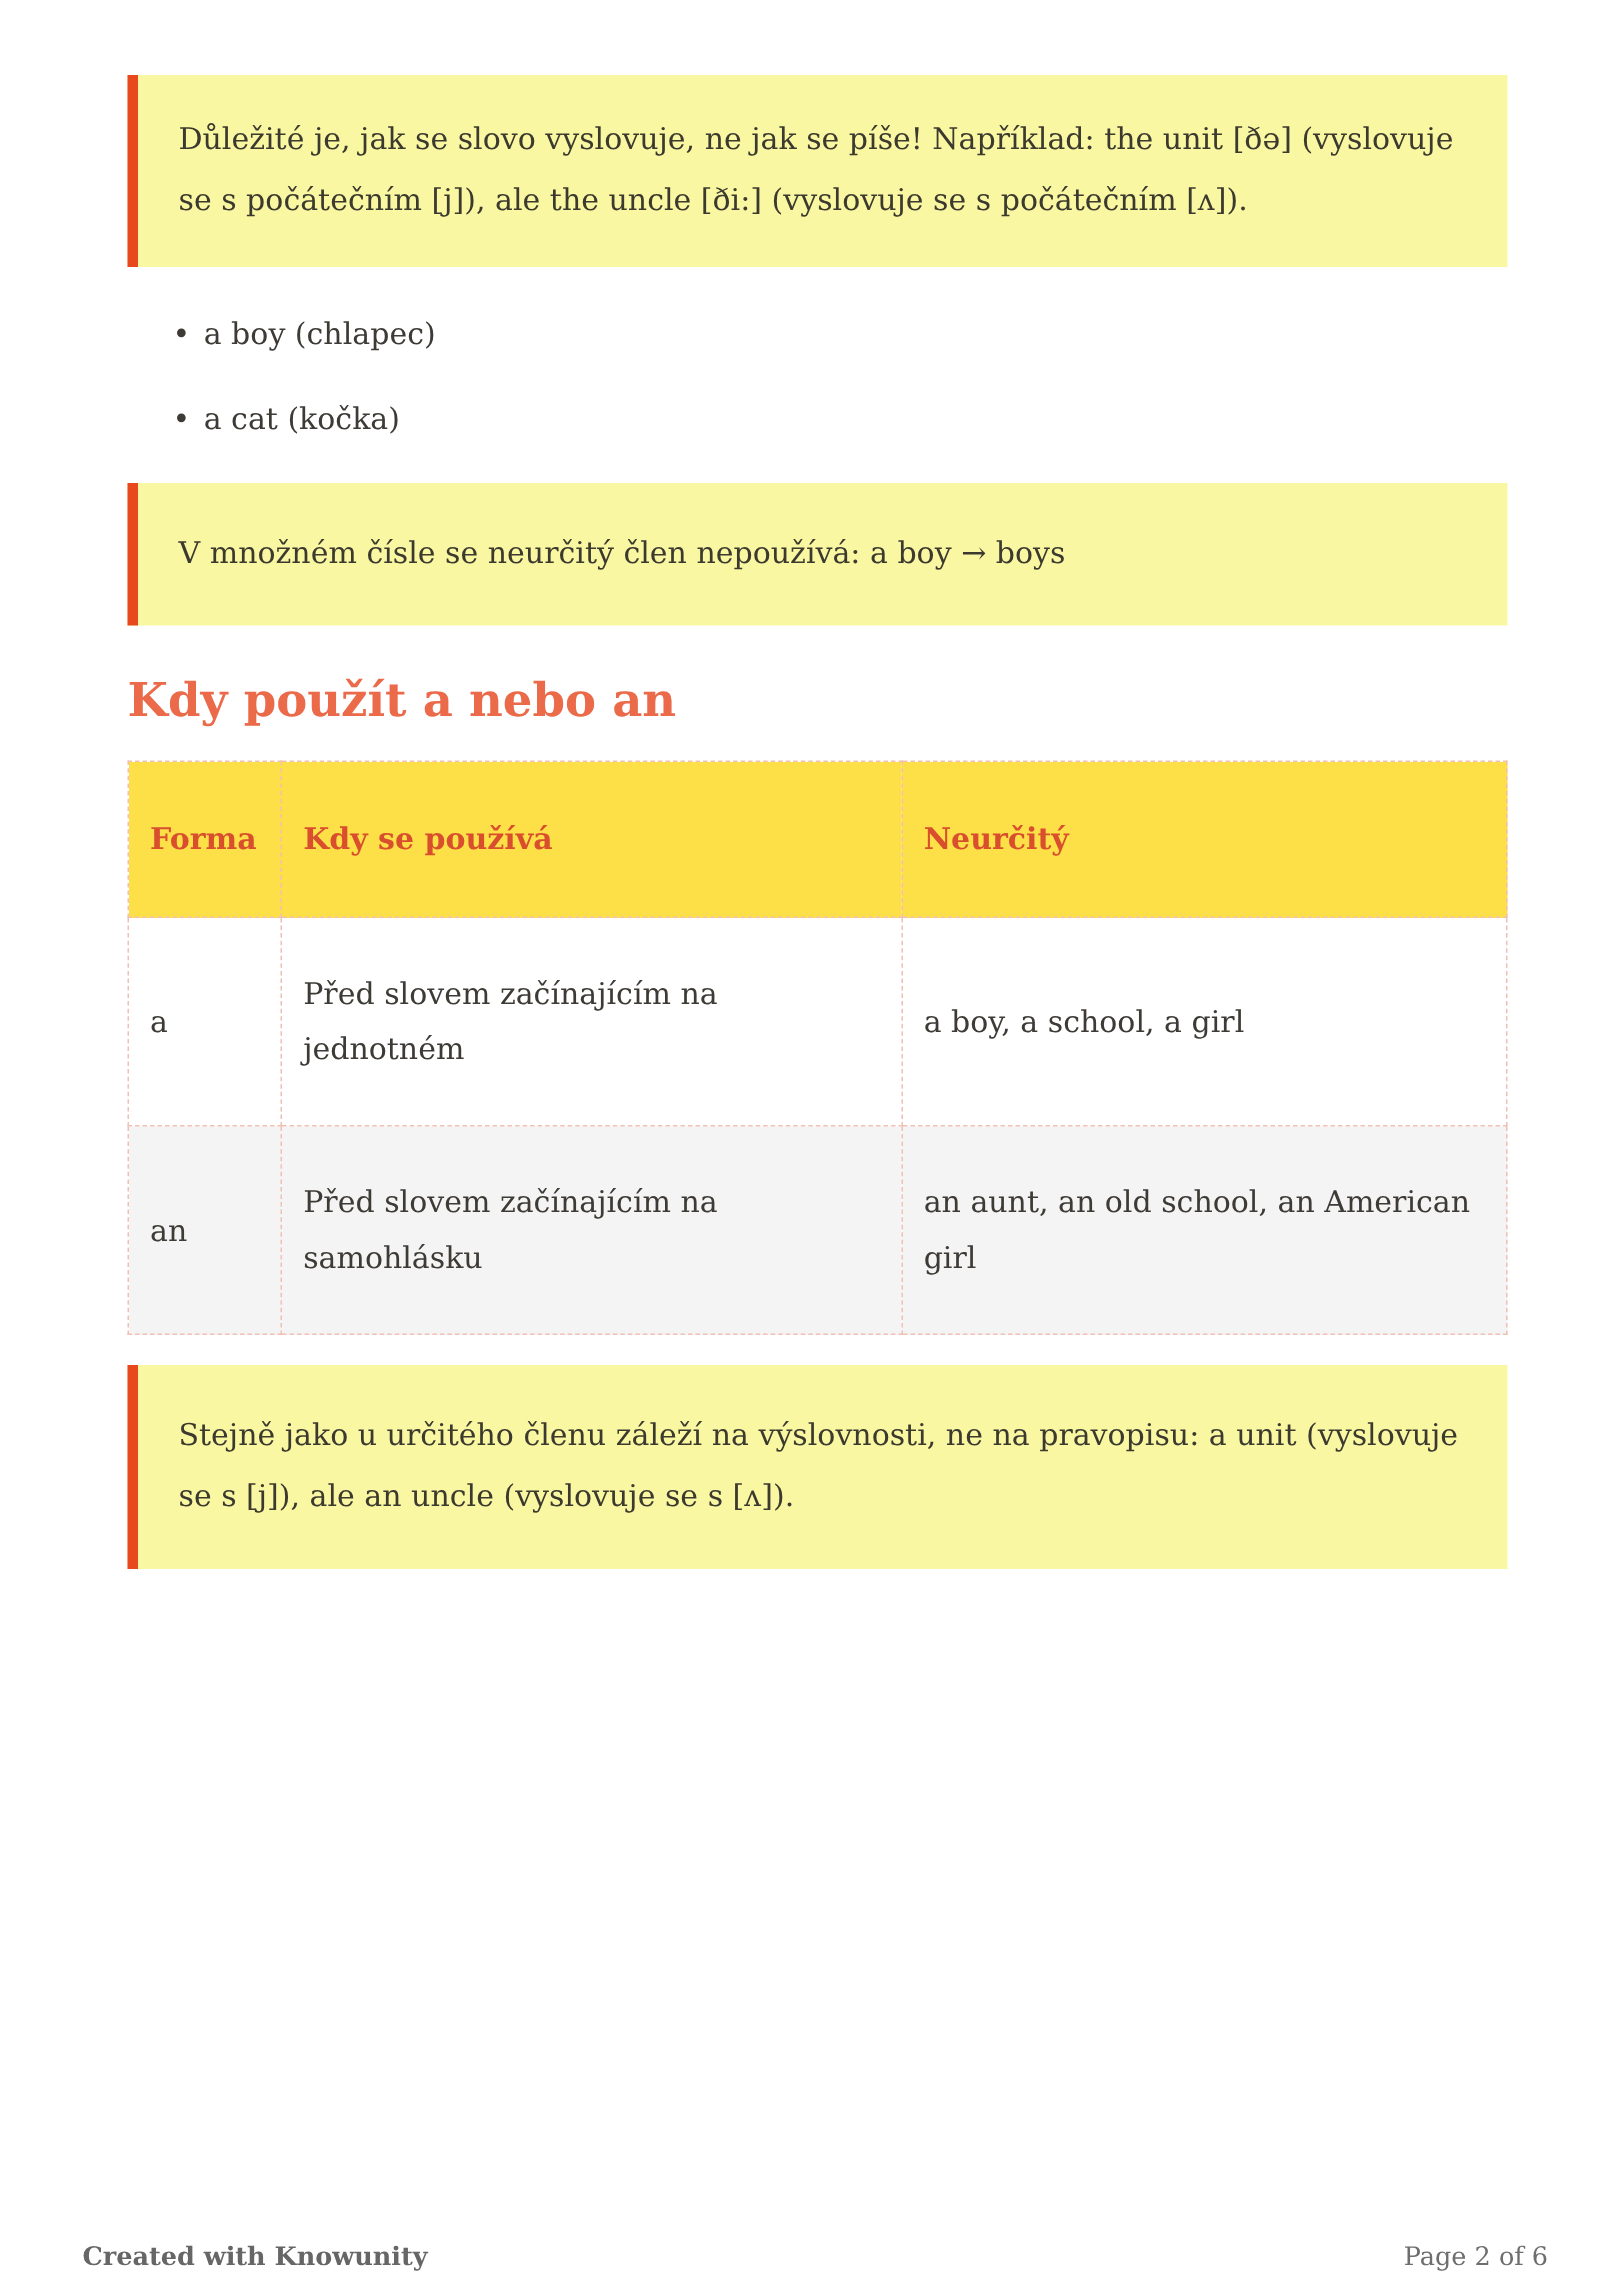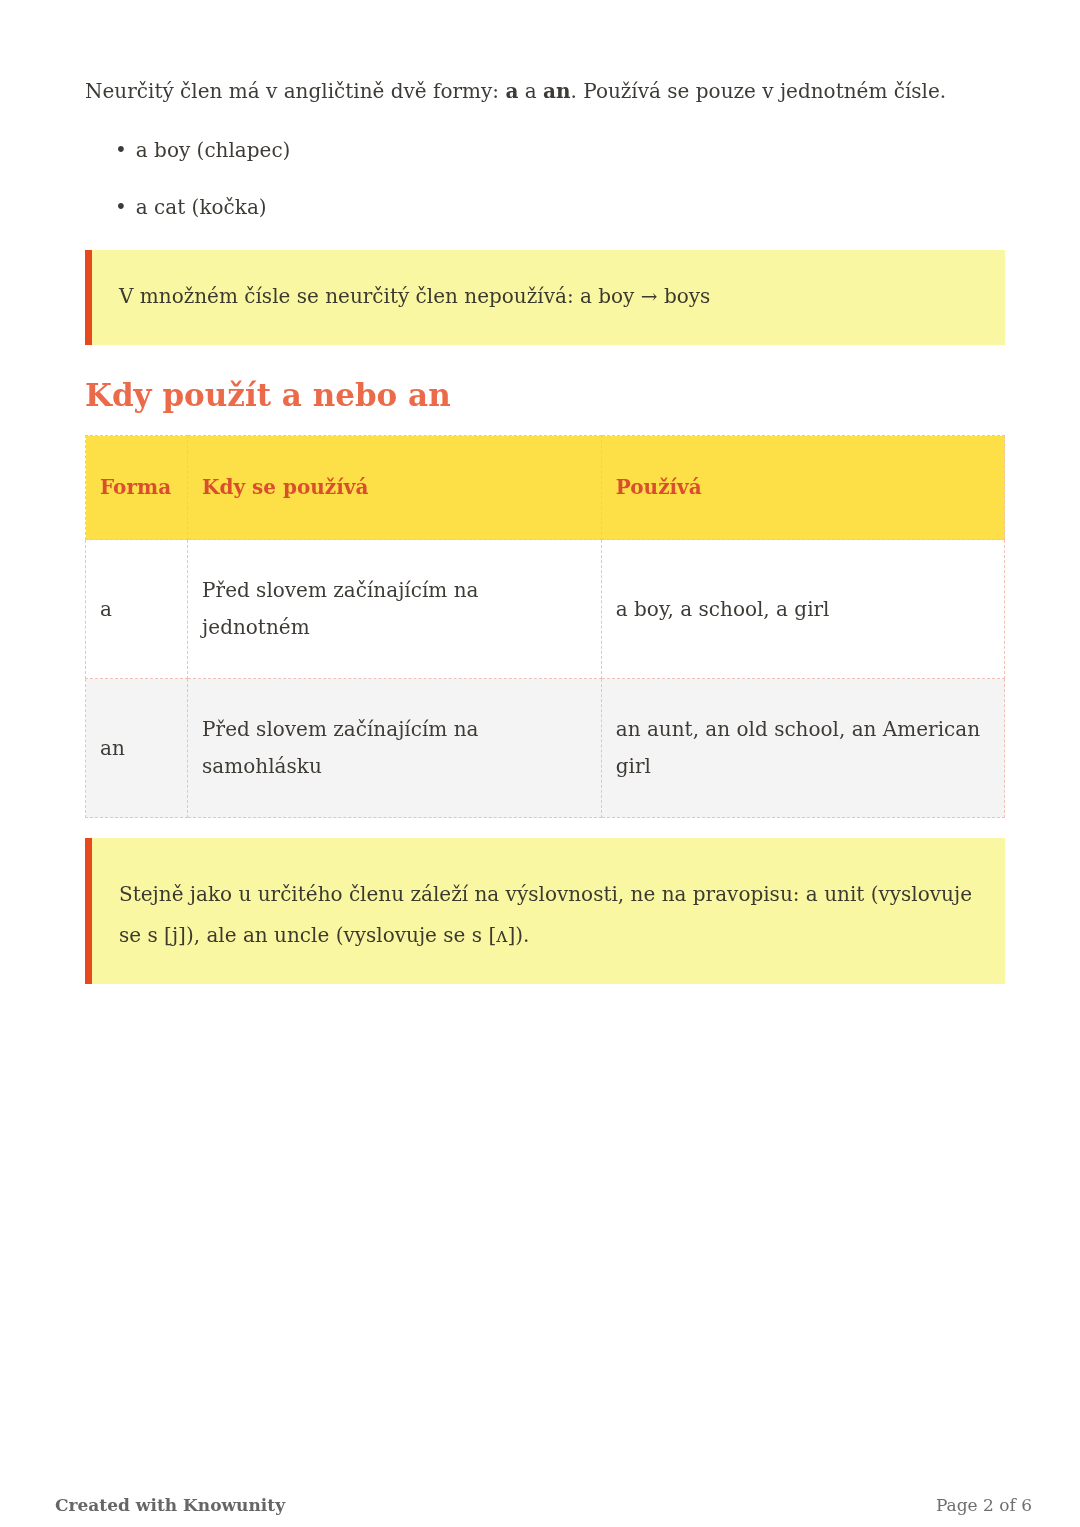--- a/index.html
+++ b/index.html
@@ -88,62 +88,64 @@
     color: #d94f2e;
     font-weight: bold;
     padding-top: 33px;
     padding-bottom: 33px;
   }
   table.usage-table .col-forma { width: 9.5%; }
   table.usage-table .col-kdy   { width: 45.8%; }
   table.usage-table .col-pr    { width: 44.7%; }
   table.usage-table tbody tr.row-even { background: #ffffff; }
   table.usage-table tbody tr.row-odd  { background: #f5f4f4; }
-  .callout.final { margin-top: 20px; padding-top: 36px; padding-bottom: 28px; }
+  .callout.final { margin-top: 20px; padding-top: 26px; padding-bottom: 28px; }
   
   .footer {
     position: absolute;
     left: 55px;
     right: 48px;
     bottom: 12px;
     display: flex;
     justify-content: space-between;
     align-items: flex-end;
     font-size: 17px;
     color: #6b6b6b;
   }
   .footer .brand { font-weight: bold; color: #666666; }
   .footer .pagenum { font-weight: normal; color: #6e6e6e; }
 </style>
 </head>
 <body>
 
 <div class="content">
 
+  <div class="callout">
+    <span>Důležité je, jak se slovo vyslovuje, ne jak se píše! Například: the unit [ðə] (vyslovuje se s počátečním [j]), ale the uncle [ði:] (vyslovuje se s počátečním [ʌ]).</span>
+  </div>
 
 
-  <p class="intro"><span>Neurčitý člen má v angličtině dvě formy: </span><span class="b">a</span><span> a </span><span class="b">an</span><span>. Používá se pouze v jednotném čísle.</span></p>
 
   <ul class="bullets">
     <li><span>a boy (chlapec)</span></li>
     <li><span>a cat (kočka)</span></li>
   </ul>
 
   <div class="callout plural">
     <span>V množném čísle se neurčitý člen nepoužívá: a boy → boys</span>
   </div>
 
   <h2 class="sub-heading">Kdy použít a nebo an</h2>
 
   <table class="usage-table">
     <thead>
       <tr>
         <th class="col-forma">Forma</th>
         <th class="col-kdy">Kdy se používá</th>
-        <th class="col-pr">Používá</th>
+        <th class="col-pr">Neurčitý</th>
       </tr>
     </thead>
     <tbody>
       <tr class="row-even">
         <td>a</td>
         <td>Před slovem začínajícím na jednotném</td>
         <td>a boy, a school, a girl</td>
       </tr>
       <tr class="row-odd">
         <td>an</td>

